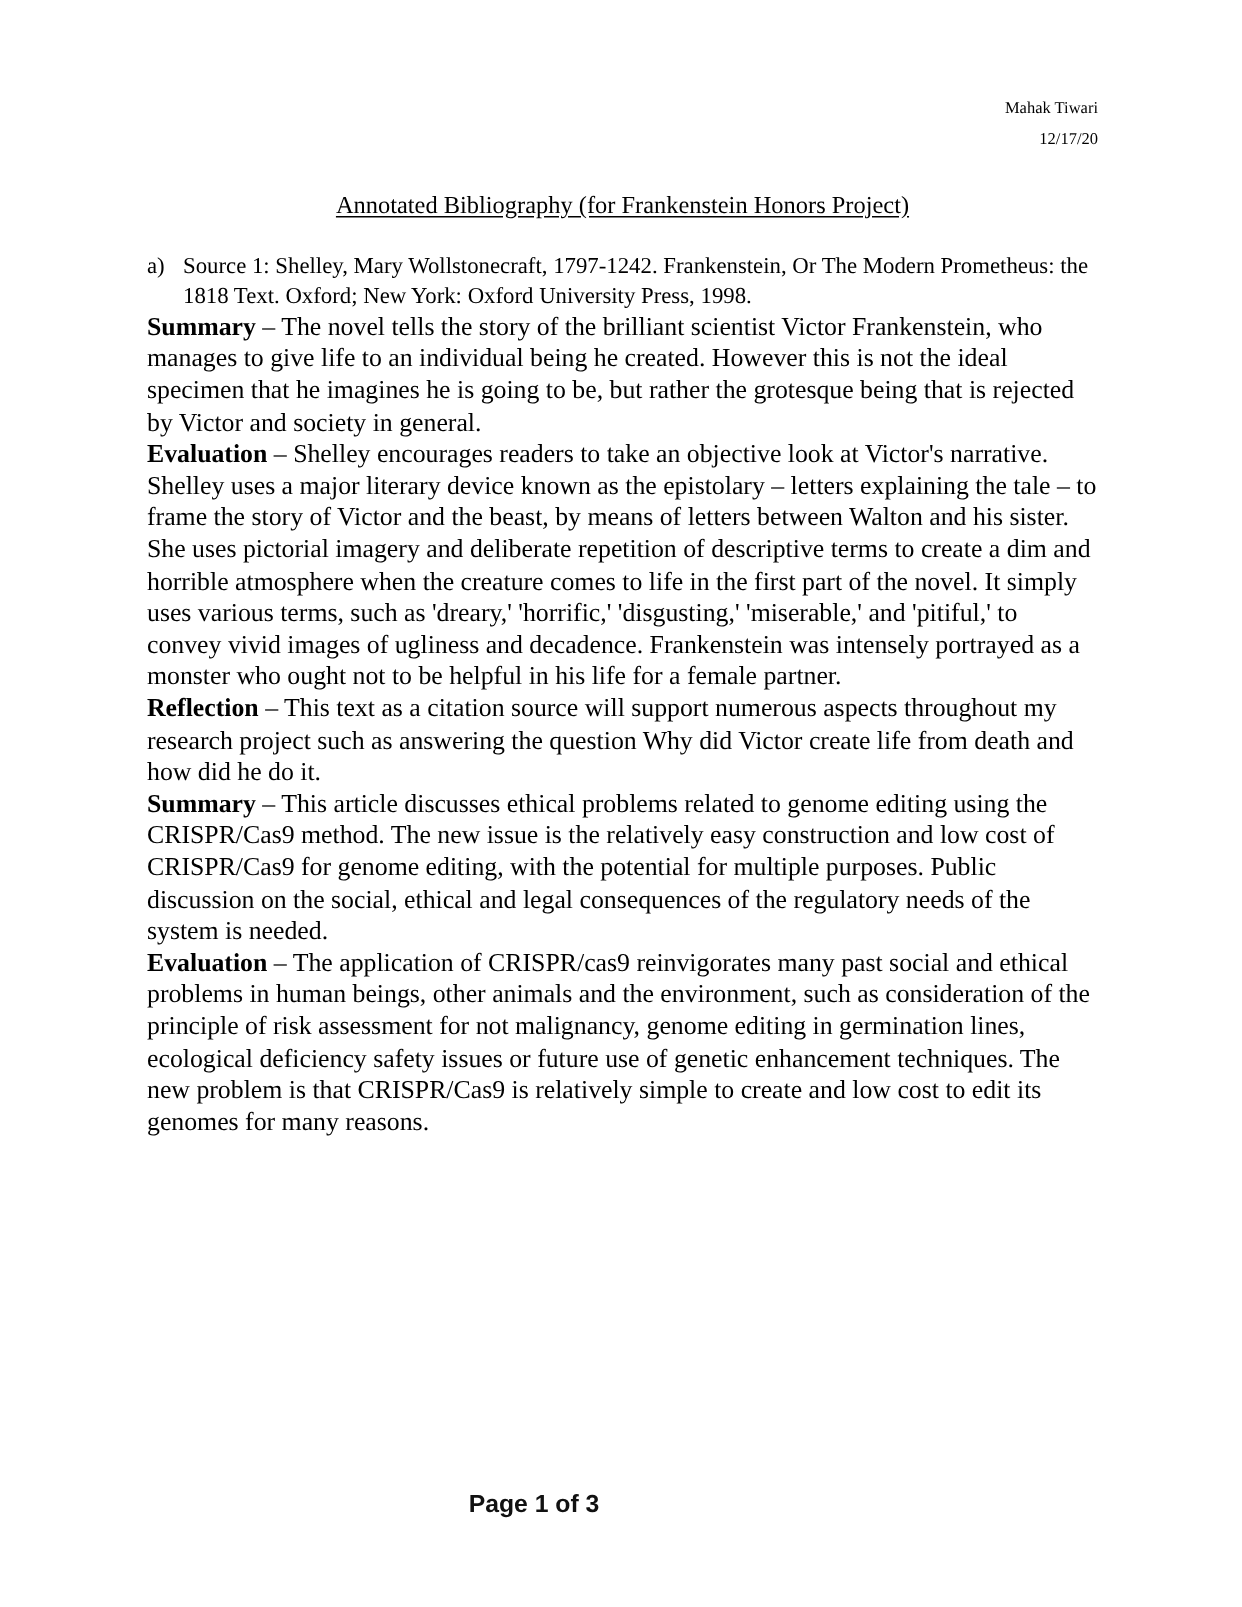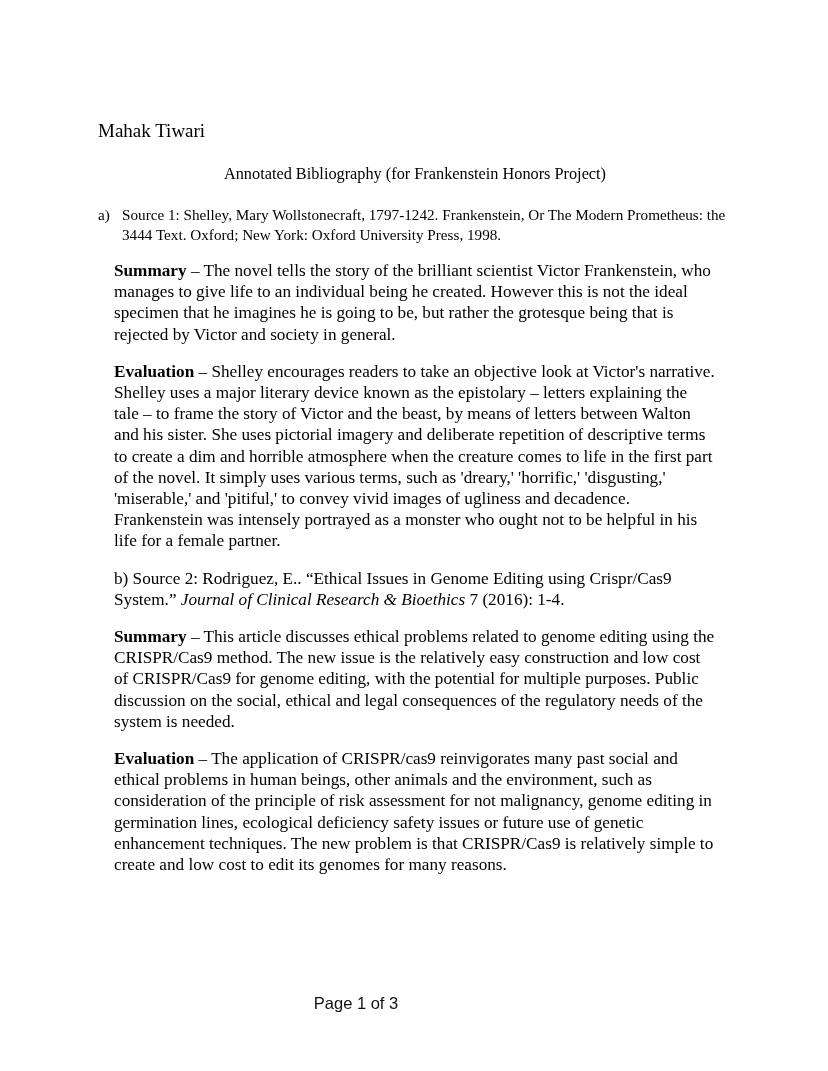--- a/index.html
+++ b/index.html
@@ -22,113 +22,116 @@
   }
   .content {
     position: absolute;
     left: 98px;
     top: 0;
     width: 634px;
   }
 
   
   .header-block {
-    text-align: left;
-    font-size: 19px;
+    text-align: right;
+    font-size: 11px;
     line-height: 21px;
-    padding-top: 120px;
+    padding-top: 62px;
   }
   .header-line { display: block; white-space: pre; }
 
   
   .doc-title {
     text-align: center;
     font-size: 16.3px;
     line-height: 21px;
     margin-top: 22px;
   }
   .doc-title span {
+    text-decoration: underline;
     text-underline-offset: 2px;
   }
 
   
   .list-item {
     display: flex;
     margin-top: 21px;
     font-size: 15.2px;
     line-height: 19.5px;
   }
   .list-marker {
     width: 24px;
     flex: 0 0 24px;
   }
   .list-text {
     flex: 1 1 auto;
   }
 
   
   p.body {
-    margin: 16px;
+    margin: 0;
     font-size: 17.2px;
     line-height: 21.2px;
   }
   .gap-xl { margin-top: 24px; }
   .gap-xxl { margin-top: 45px; }
 
   .run-in { font-weight: bold; }
   .ital { font-style: italic; }
 
   
   .footer {
     position: absolute;
     left: 0;
     top: 993px;
     width: 712px;
     text-align: center;
     font-family: "Liberation Sans", "DejaVu Sans", sans-serif;
     font-size: 16.5px;
     line-height: 20px;
     color: #111111;
+    font-weight: bold;
   }
 </style>
 </head>
 <body>
 
 <div class="page">
 
   <div class="content">
 
     <div class="header-block">
       <span class="header-line">Mahak Tiwari</span>
+      <span class="header-line">12/17/20</span>
     </div>
 
     <div class="doc-title">
       <span>Annotated Bibliography (for Frankenstein Honors Project)</span>
     </div>
 
     <div class="list-item">
       <div class="list-marker">a)</div>
       <div class="list-text">
         <span>Source 1: Shelley, Mary Wollstonecraft, 1797-1242. Frankenstein, Or The Modern Prometheus: the</span>
-        <span>3444 Text. Oxford; New York: Oxford University Press, 1998.</span>
+        <span>1818 Text. Oxford; New York: Oxford University Press, 1998.</span>
       </div>
     </div>
 
     <p class="body gap-xl">
       <span class="run-in">Summary</span><span> – </span><span>The novel tells the story of the brilliant scientist Victor Frankenstein, who manages to give life to an individual being he created. However this is not the ideal specimen that he imagines he is going to be, but rather the grotesque being that is rejected by Victor and society in general.</span>
     </p>
 
     <p class="body gap-xl">
       <span class="run-in">Evaluation</span><span> – </span><span>Shelley encourages readers to take an objective look at Victor's narrative. Shelley uses a major literary device known as the epistolary – letters explaining the tale – to frame the story of Victor and the beast, by means of letters between Walton and his sister. She uses pictorial imagery and deliberate repetition of descriptive terms to create a dim and horrible atmosphere when the creature comes to life in the first part of the novel. It simply uses various terms, such as 'dreary,' 'horrific,' 'disgusting,' 'miserable,' and 'pitiful,' to convey vivid images of ugliness and decadence. Frankenstein was intensely portrayed as a monster who ought not to be helpful in his life for a female partner.</span>
     </p>
 
+    <p class="body gap-xl">
+      <span class="run-in">Reflection</span><span> – </span><span>This text as a citation source will support numerous aspects throughout my research project such as answering the question Why did Victor create life from death and how did he do it.</span>
+    </p>
 
-    <p class="body gap-xxl">
-      <span>b) Source 2: Rodriguez, E.. “Ethical Issues in Genome Editing using Crispr/Cas9 System.” </span><span class="ital">Journal of Clinical Research &amp; Bioethics</span><span> 7 (2016): 1-4.</span>
-    </p>
 
     <p class="body gap-xl">
       <span class="run-in">Summary</span><span> – </span><span>This article discusses ethical problems related to genome editing using the CRISPR/Cas9 method. The new issue is the relatively easy construction and low cost of CRISPR/Cas9 for genome editing, with the potential for multiple purposes. Public discussion on the social, ethical and legal consequences of the regulatory needs of the system is needed.</span>
     </p>
 
     <p class="body gap-xl">
       <span class="run-in">Evaluation</span><span> – </span><span>The application of CRISPR/cas9 reinvigorates many past social and ethical problems in human beings, other animals and the environment, such as consideration of the principle of risk assessment for not malignancy, genome editing in germination lines, ecological deficiency safety issues or future use of genetic enhancement techniques. The new problem is that CRISPR/Cas9 is relatively simple to create and low cost to edit its genomes for many reasons.</span>
     </p>
 
   </div>

